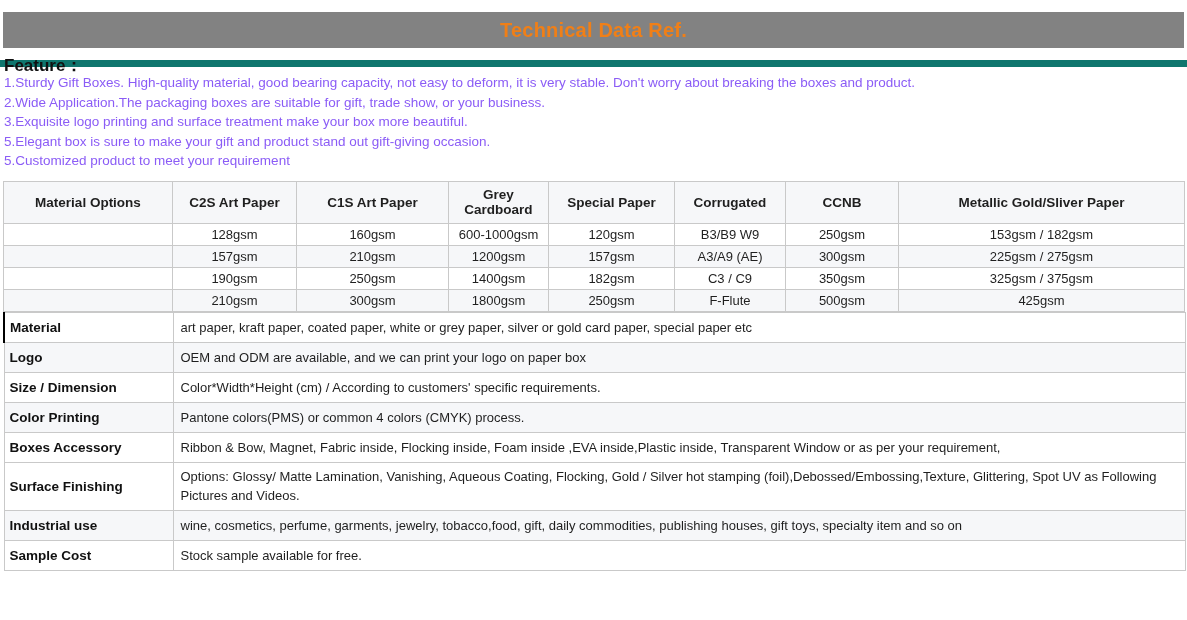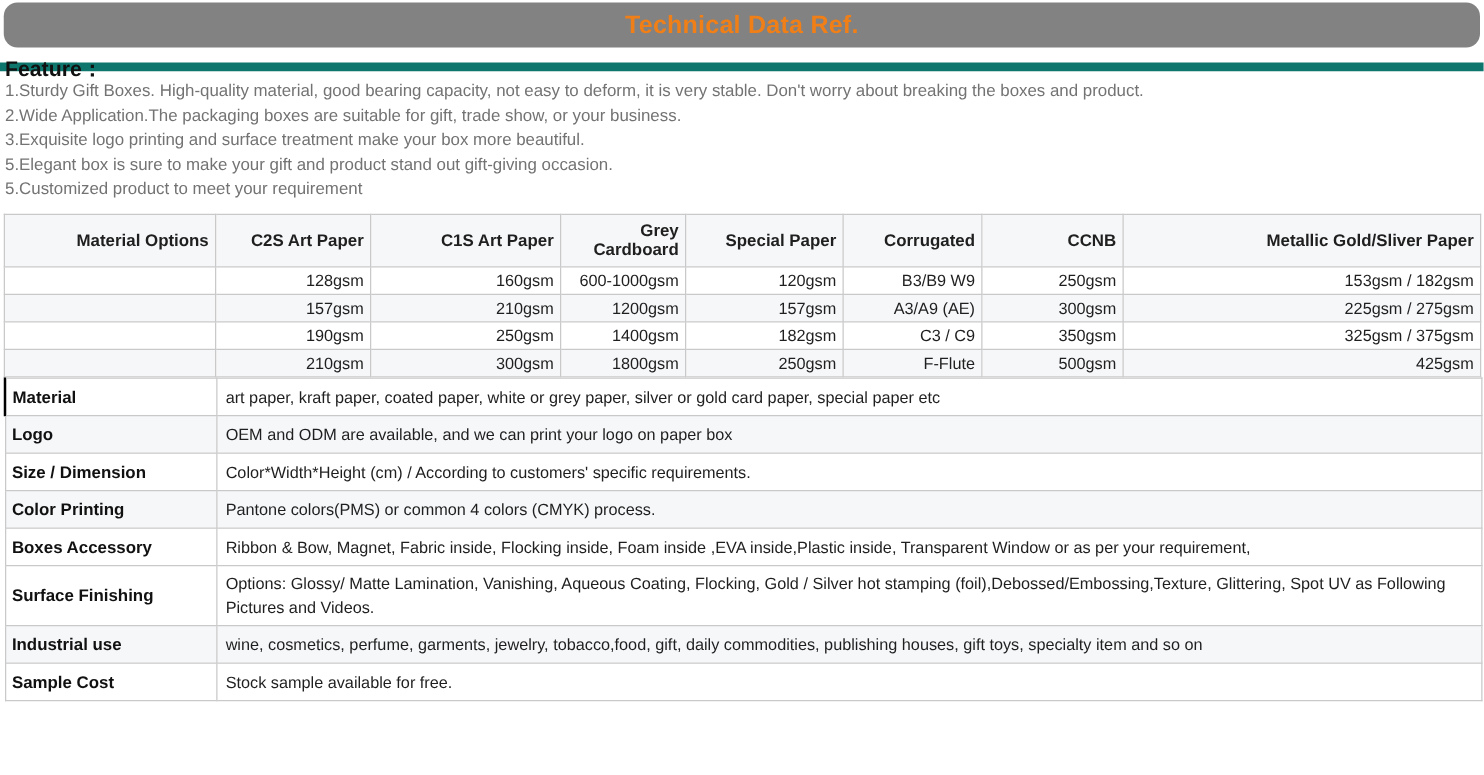--- a/index.html
+++ b/index.html
@@ -18,27 +18,26 @@
 
   .page {
     width: 1187px;
     height: 620px;
     position: relative;
     background: #ffffff;
   }
 
   
   .title-bar {
-    margin: 2px 3px 0 3px;
+    margin: 12px 3px 0 3px;
     height: 36px;
     background: #828282;
     display: flex;
     align-items: center;
     justify-content: center;
-    border-radius: 11px;
   }
   .title-bar .title-text {
     color: #F07F17;
     font-size: 20px;
     font-weight: bold;
     letter-spacing: 0.2px;
     line-height: 1;
   }
 
   
@@ -53,36 +52,36 @@
     color: #111111;
   }
 
   
   .feature-list {
     padding: 6px 4px 6px 4px;
   }
   .feature-list .feature-line {
     font-size: 13.5px;
     line-height: 19.5px;
-    color: #737373;
+    color: #8b5cf6;
     white-space: nowrap;
   }
 
   
   table.grid {
     border-collapse: collapse;
     width: 1181px;
     margin: 4px 3px 0 3px;
     table-layout: fixed;
   }
   table.grid td, table.grid th {
     border: 1px solid #c9c9c9;
     padding: 3px 5px;
     font-size: 13px;
-    text-align: right;
+    text-align: center;
     vertical-align: middle;
     color: #1f1f1f;
     overflow: hidden;
   }
   table.grid th {
     font-weight: bold;
     background: #f6f7f9;
     font-size: 13.5px;
     height: 42px;
     vertical-align: middle;

